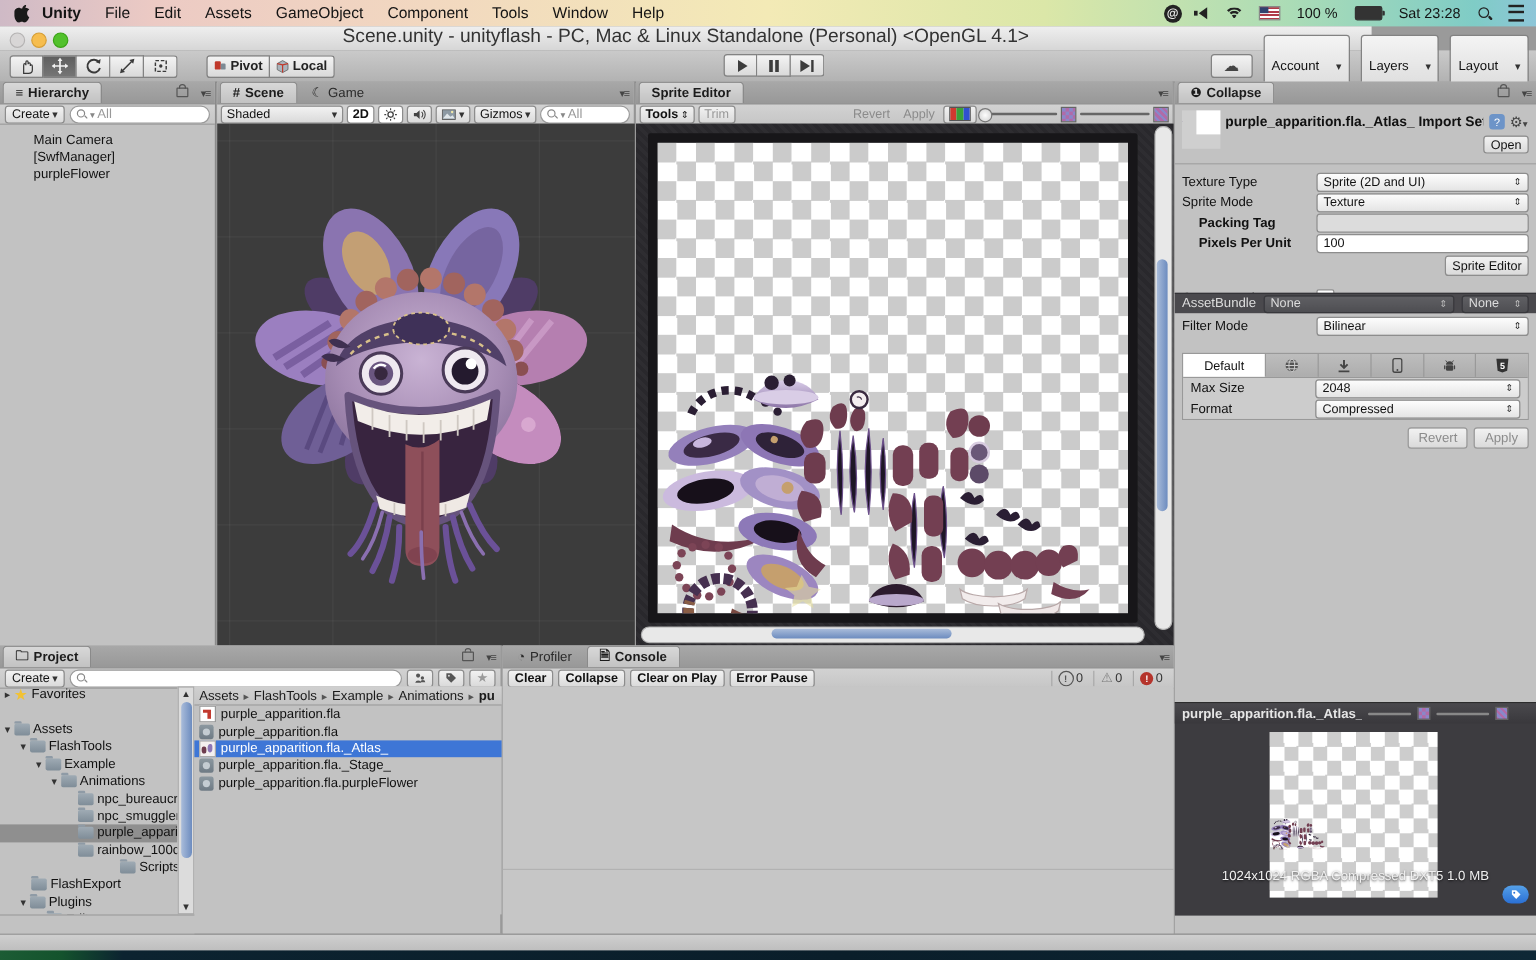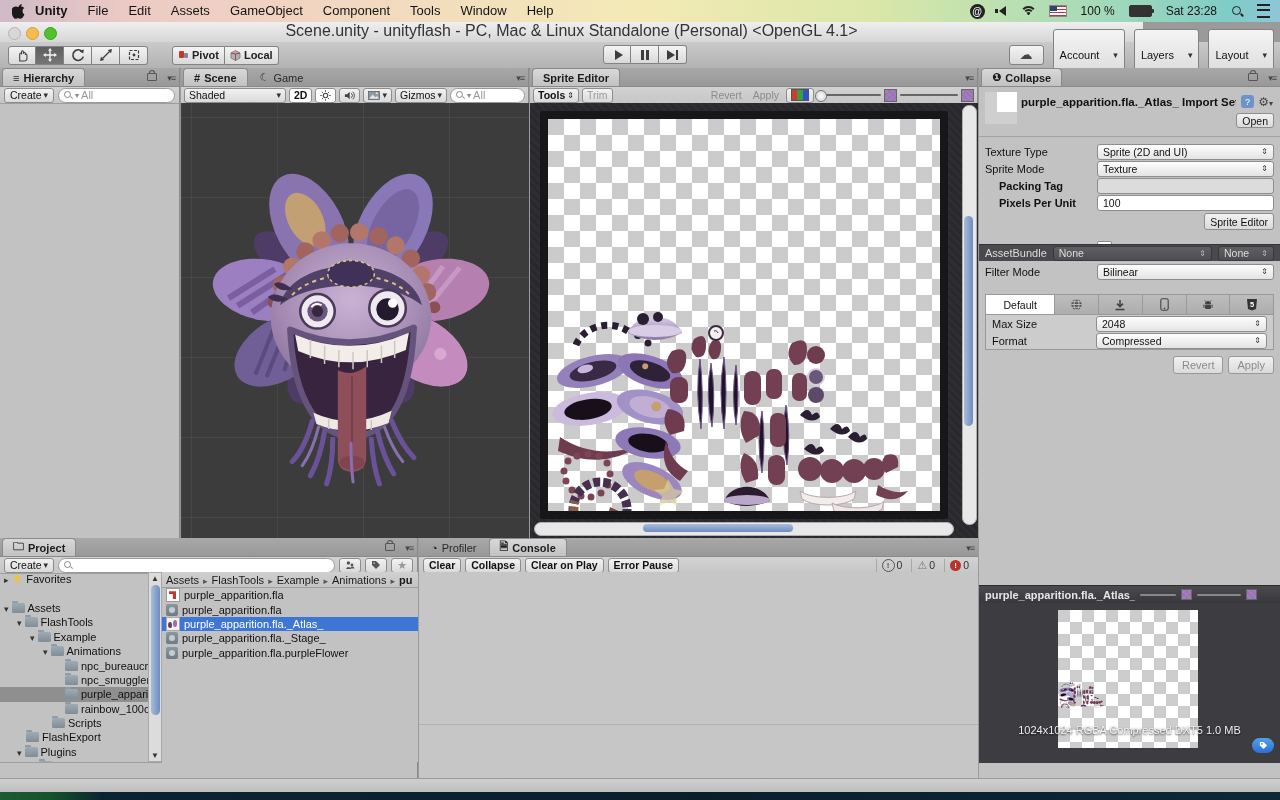--- a/index.html
+++ b/index.html
@@ -568,20 +568,25 @@
     <div class="prow">
       <span class="minibtn ddcaret">
           <span>Create</span>
         </span>
       <span class="searchoval">
         <span class="mag-s"></span>
         <span style="font-size:8px;color:#888">▾</span>
         <span>All</span>
       </span>
     </div>
+    <div class="hlist" id="hlist">
+        <div class="hitem">Main Camera</div>
+        <div class="hitem">[SwfManager]</div>
+        <div class="hitem">purpleFlower</div>
+      </div>
   </div>
 
   <div id="scene" class="abs panel">
     <div class="tabbar">
       <span class="tab active"># <span>Scene</span></span>
       <span class="tab inactive">☾ <span>Game</span></span>
       <span class="panelmenu">▾≡</span>
     </div>
     <div class="scn-tool">
       <span class="stb ddcaret" style="width:92px;justify-content:space-between">
@@ -919,21 +924,21 @@
         <div class="trow sel" style="padding-left: 56px;">
           <span class="tri-n"></span>
           <span class="folder"></span>
           <span>purple_appari</span>
         </div>
         <div class="trow" style="padding-left: 56px;">
           <span class="tri-n"></span>
           <span class="folder"></span>
           <span>rainbow_100c</span>
         </div>
-        <div class="trow" style="padding-left: 43px;">
+        <div class="trow" style="padding-left: 43px; margin-left: 48px;">
           <span class="tri-n"></span>
           <span class="folder"></span>
           <span>Scripts</span>
         </div>
         <div class="trow" style="padding-left: 17px; align-items: center;">
           <span class="tri-n"></span>
           <span class="folder"></span>
           <span>FlashExport</span>
         </div>
         <div class="trow" style="padding-left: 17px;">

